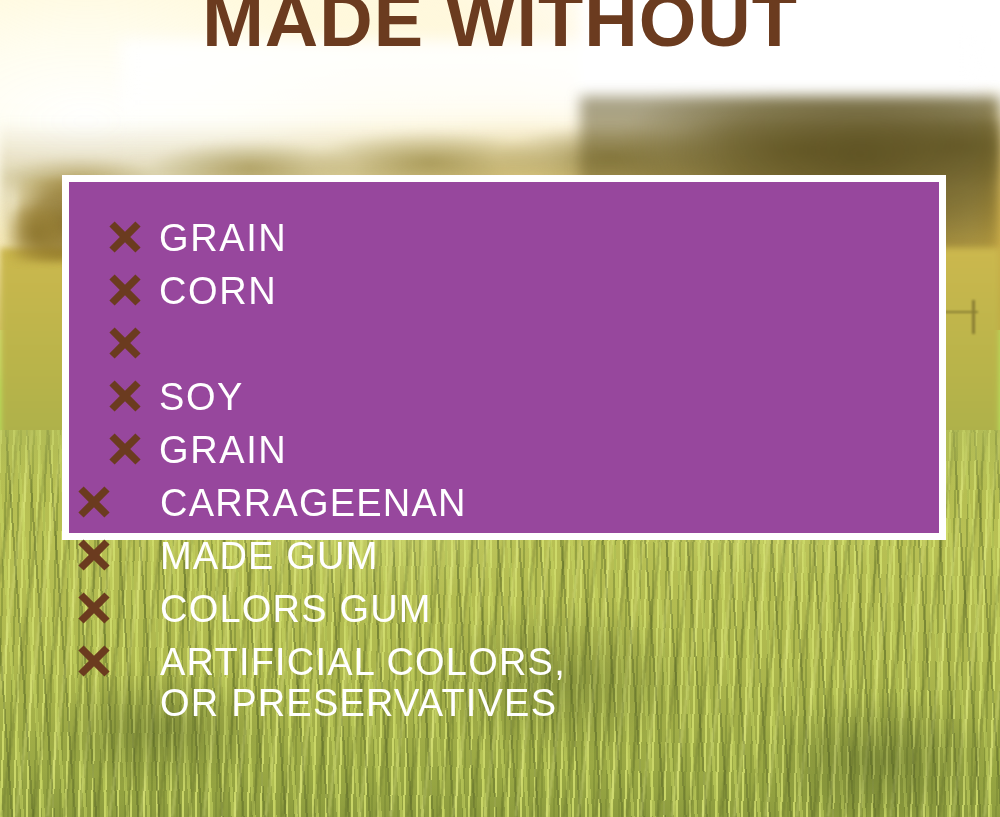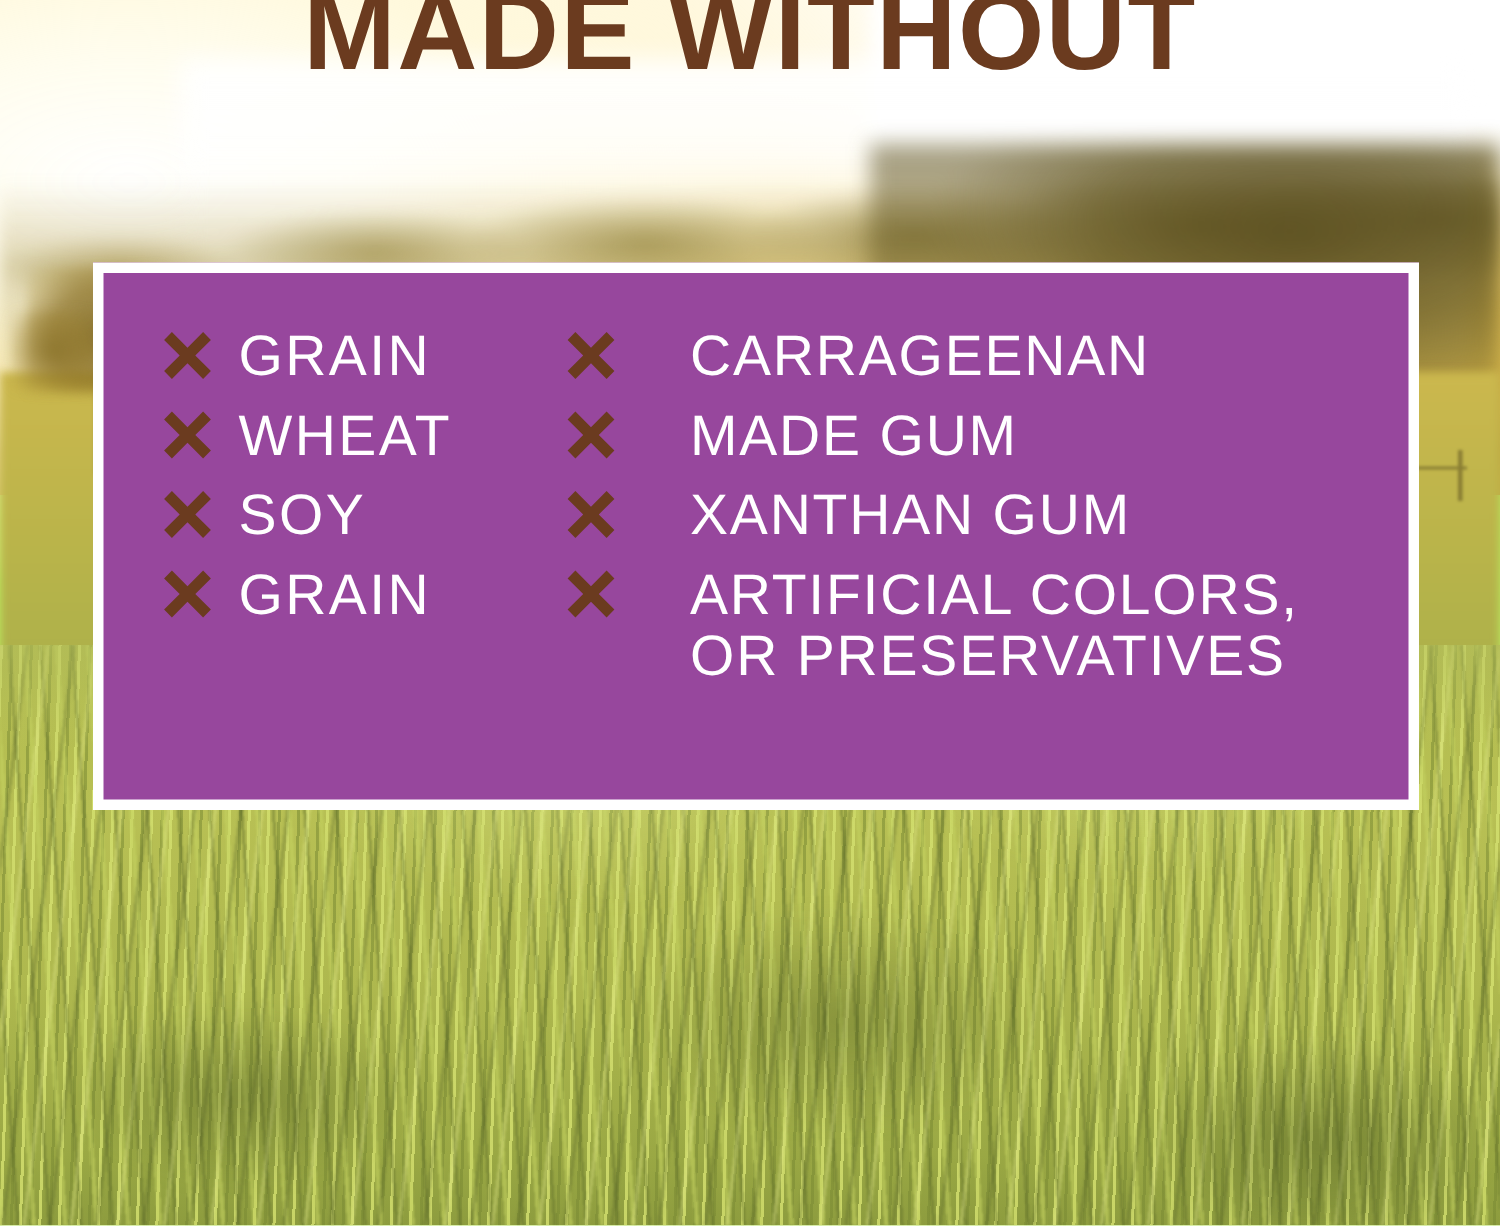--- a/index.html
+++ b/index.html
@@ -254,20 +254,21 @@
     box-sizing: border-box;
     border: 7px solid #ffffff;
     background: #97479d;
   }
   .panel-inner {
     position: absolute;
     inset: 0;
     display: flex;
     padding: 36px 0 0 0;
     box-sizing: border-box;
+    flex-direction: column;
   }
   .col {
     box-sizing: border-box;
   }
   .col-left  { width: 300px; padding-left: 39px; }
   .col-right { flex: 1; padding-left: 8px; }
 
   .item {
     display: flex;
     align-items: flex-start;
@@ -341,21 +342,28 @@
             </svg>
           </span>
           <span class="label">GRAIN</span>
         </div>
         <div class="item">
           <span class="mark">
             <svg width="34" height="34" viewBox="0 0 34 34" aria-hidden="true">
               <path d="M6.6 1.4 L17 11.8 L27.4 1.4 L32.6 6.6 L22.2 17 L32.6 27.4 L27.4 32.6 L17 22.2 L6.6 32.6 L1.4 27.4 L11.8 17 L1.4 6.6 Z" fill="#6b3b1f"></path>
             </svg>
           </span>
-          <span class="label">WHEAT</span>
+          <span class="label">CORN</span>
+        </div>
+        <div class="item">
+          <span class="mark">
+            <svg width="34" height="34" viewBox="0 0 34 34" aria-hidden="true">
+              <path d="M6.6 1.4 L17 11.8 L27.4 1.4 L32.6 6.6 L22.2 17 L32.6 27.4 L27.4 32.6 L17 22.2 L6.6 32.6 L1.4 27.4 L11.8 17 L1.4 6.6 Z" fill="#6b3b1f"></path>
+            </svg>
+          </span>
         </div>
         <div class="item">
           <span class="mark">
             <svg width="34" height="34" viewBox="0 0 34 34" aria-hidden="true">
               <path d="M6.6 1.4 L17 11.8 L27.4 1.4 L32.6 6.6 L22.2 17 L32.6 27.4 L27.4 32.6 L17 22.2 L6.6 32.6 L1.4 27.4 L11.8 17 L1.4 6.6 Z" fill="#6b3b1f"></path>
             </svg>
           </span>
           <span class="label">SOY</span>
         </div>
         <div class="item">
@@ -384,21 +392,21 @@
             </svg>
           </span>
           <span class="label">MADE GUM</span>
         </div>
         <div class="item">
           <span class="mark">
             <svg width="34" height="34" viewBox="0 0 34 34" aria-hidden="true">
               <path d="M6.6 1.4 L17 11.8 L27.4 1.4 L32.6 6.6 L22.2 17 L32.6 27.4 L27.4 32.6 L17 22.2 L6.6 32.6 L1.4 27.4 L11.8 17 L1.4 6.6 Z" fill="#6b3b1f"></path>
             </svg>
           </span>
-          <span class="label">XANTHAN GUM</span>
+          <span class="label">COLORS GUM</span>
         </div>
         <div class="item">
           <span class="mark">
             <svg width="34" height="34" viewBox="0 0 34 34" aria-hidden="true">
               <path d="M6.6 1.4 L17 11.8 L27.4 1.4 L32.6 6.6 L22.2 17 L32.6 27.4 L27.4 32.6 L17 22.2 L6.6 32.6 L1.4 27.4 L11.8 17 L1.4 6.6 Z" fill="#6b3b1f"></path>
             </svg>
           </span>
           <span class="label">ARTIFICIAL COLORS,
 OR PRESERVATIVES</span>
         </div>

